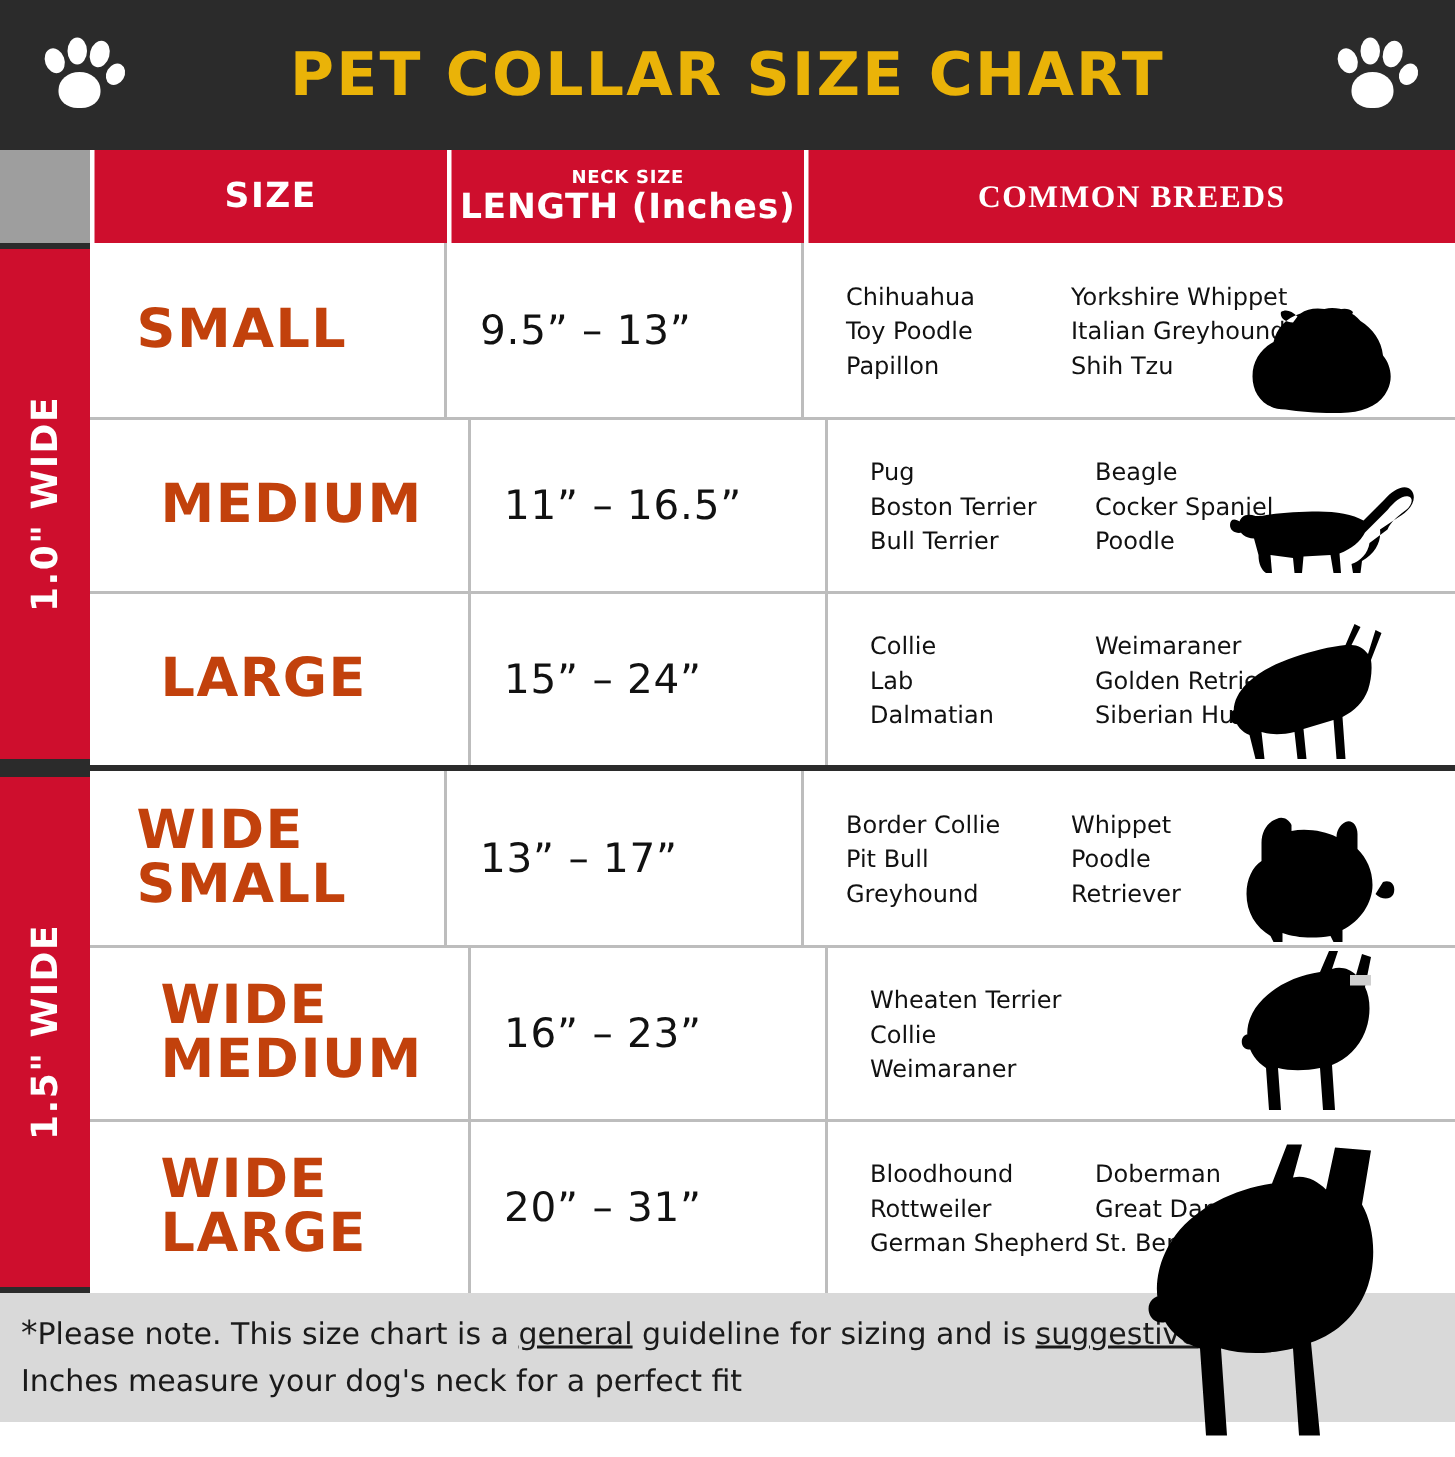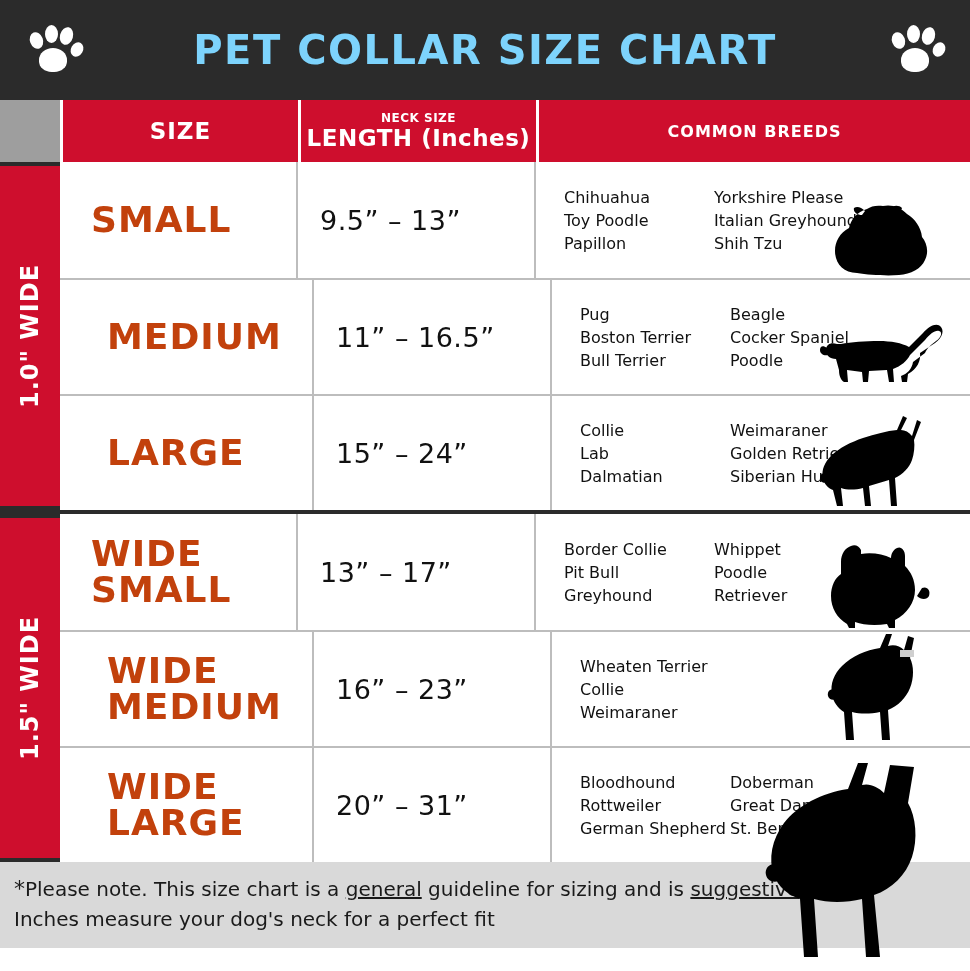--- a/index.html
+++ b/index.html
@@ -26,21 +26,21 @@
     background: #2b2b2b;
     display: flex;
     align-items: center;
     justify-content: space-between;
     padding: 0 26px;
     box-sizing: border-box;
   }
   .header-title {
     flex: 1;
     text-align: center;
-    color: #7dd3fc;
+    color: #eab308;
     font-size: 40px;
     font-weight: bold;
     letter-spacing: 1.5px;
     font-family: "DejaVu Sans", sans-serif;
   }
   .paw {
     width: 56px;
     height: 56px;
     position: relative;
     flex: 0 0 56px;
@@ -79,21 +79,21 @@
     display: flex;
     flex-direction: column;
     align-items: center;
     justify-content: center;
     font-weight: bold;
     border-left: 3px solid #ffffff;
     box-sizing: border-box;
   }
   .th-size    { flex: 0 0 238px; font-size: 23px; letter-spacing: 1px;}
   .th-length  { flex: 0 0 238px; }
-  .th-breeds  { flex: 1 1 auto; font-size: 16px; letter-spacing: 1px;}
+  .th-breeds  { flex: 1 1 auto; font-size: 21px; letter-spacing: 1px; font-family: Liberation Serif, serif;}
   .th-sub {
     font-size: 12px;
     font-weight: bold;
     letter-spacing: .5px;
     line-height: 13px;
   }
   .th-main {
     font-size: 23px;
     font-weight: bold;
     line-height: 26px;
@@ -259,21 +259,21 @@
               <div class="sz">SMALL</div>
             </div>
             <div class="cell-len">9.5” – 13”</div>
             <div class="cell-breeds">
               <div class="breed-col c1">
                 <div>Chihuahua</div>
                 <div>Toy Poodle</div>
                 <div>Papillon</div>
               </div>
               <div class="breed-col c2">
-                <div>Yorkshire Please</div>
+                <div>Yorkshire Whippet</div>
                 <div>Italian Greyhound</div>
                 <div>Shih Tzu</div>
               </div>
               <div class="silhouette">
                 <svg width="110" height="75" viewBox="0 0 110 75">
                   <path fill="#000" d="M30 70 C16 70 8 60 8 48 C8 38 13 30 22 25 C24 16 30 9 40 6 C44 3 50 2 56 3 C64 1 74 4 80 11 C88 16 94 24 95 34 C100 40 102 49 98 57 C94 66 84 71 72 72 C60 73 42 72 30 70 Z M38 8 C34 4 30 3 27 5 C26 9 30 12 35 12 Z M62 6 C66 2 72 2 75 5 C74 9 69 11 64 10 Z"></path>
                 </svg>
               </div>
             </div>
           </div>

